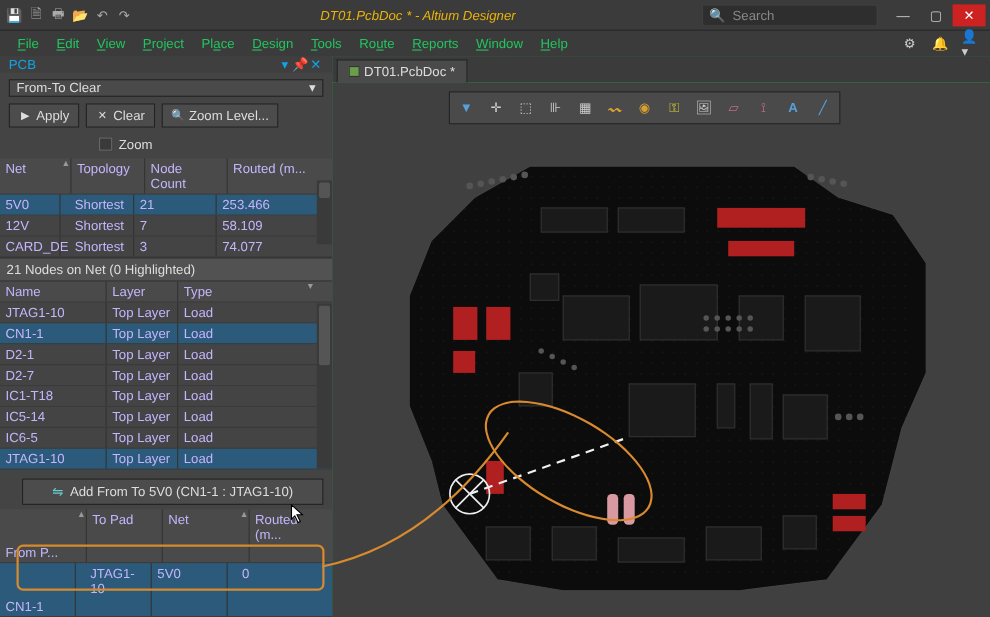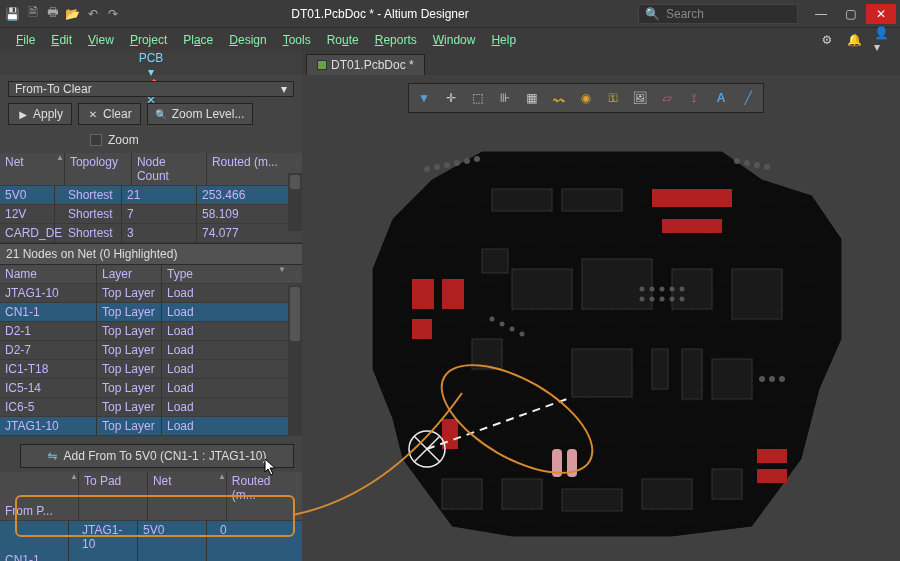--- a/index.html
+++ b/index.html
@@ -2,39 +2,39 @@
 <html><head>
 <meta charset="utf-8">
 <style>
   * { box-sizing: border-box; margin: 0; padding: 0; font-family: "Segoe UI", Tahoma, sans-serif; }
   body { width: 900px; height: 561px; background: #3a3a3a; color: #ccc; font-size: 12px; overflow: hidden; }
   
   
   .titlebar { height: 27px; background: #3b3b3b; display: flex; align-items: center; padding: 0 4px; }
   .titlebar .tb-icons { display: flex; gap: 2px; align-items: center; }
   .titlebar .tb-icon { width: 18px; height: 18px; display: flex; align-items: center; justify-content: center; color: #aaa; cursor: pointer; }
-  .titlebar .title { flex: 1; text-align: center; color: #ffffff; font-size: 12px; }
+  .titlebar .title { flex: 1; text-align: center; color: #eab308; font-size: 12px; font-style: italic; }
   .searchbox { background: #2e2e2e; border: 1px solid #444; width: 160px; height: 20px; display: flex; align-items: center; padding: 0 6px; color: #888; gap: 6px; }
   .winbtns { display: flex; margin-left: 8px; }
   .winbtn { width: 30px; height: 20px; display: flex; align-items: center; justify-content: center; color: #ccc; cursor: pointer; }
   .winbtn.close { background: #cc2222; color: #fff; }
   
   
   .menubar { height: 24px; background: #3b3b3b; display: flex; align-items: center; padding: 0 8px; border-top: 1px solid #2a2a2a; }
-  .menu { padding: 0 8px; color: #86efac; cursor: pointer; text-align: center; }
+  .menu { padding: 0 8px; color: #22c55e; cursor: pointer; text-align: center; }
   .menu u { text-decoration: underline; }
   .menu-right { margin-left: auto; display: flex; align-items: center; gap: 10px; height: 100%; }
   .mr-icon { width: 18px; height: 18px; display: flex; align-items: center; justify-content: center; color: #ccc; cursor: pointer; }
   
   
   .main { display: flex; height: 510px; }
   
   
   .left { width: 302px; background: #444; display: flex; flex-direction: column; }
-  .panel-hdr { height: 24px; background: #3f3f3f; display: flex; align-items: center; padding: 0 8px; color: #7dd3fc; font-weight: 500; flex-direction: column; }
+  .panel-hdr { height: 24px; background: #3f3f3f; display: flex; align-items: center; padding: 0 8px; color: #0ea5e9; font-weight: 500; }
   .panel-hdr .spacer { flex: 1; }
   .panel-hdr .hicon { width: 14px; cursor: pointer; text-align: center; }
   
   .combo { margin: 6px 8px; height: 22px; background: #4a4a4a; border: 1px solid #222; display: flex; align-items: center; padding: 0 6px; color: #ddd; cursor: pointer; }
   .combo .spacer { flex: 1; }
   
   .btn-row { display: flex; gap: 6px; padding: 0 8px 6px 8px; }
   .btn { background: #4c4c4c; border: 1px solid #222; padding: 3px 8px; color: #ddd; display: flex; align-items: center; gap: 4px; cursor: pointer; height: 22px; }
   .btn-icon { width: 12px; height: 12px; display: inline-flex; align-items: center; justify-content: center; font-size: 10px; }
   

